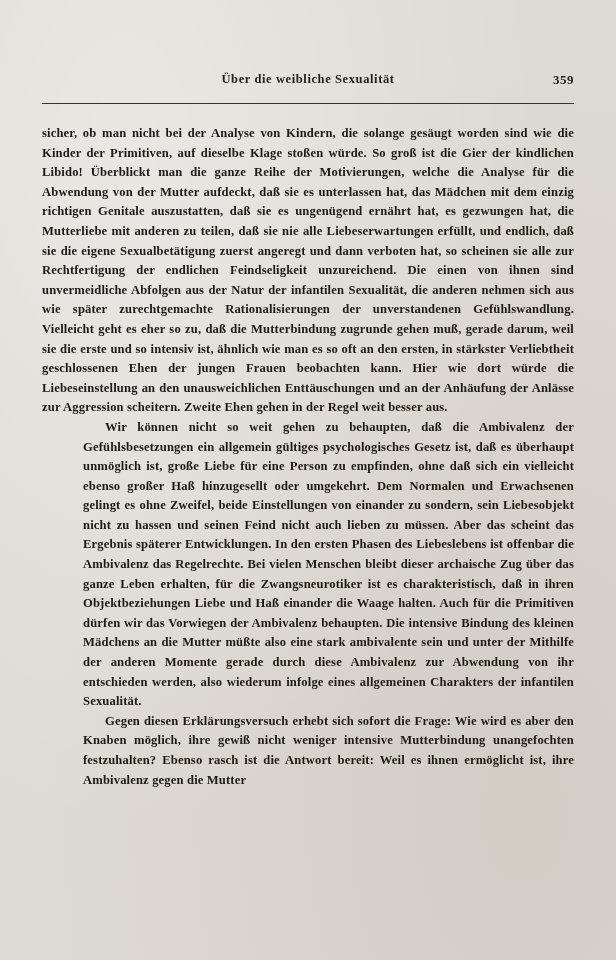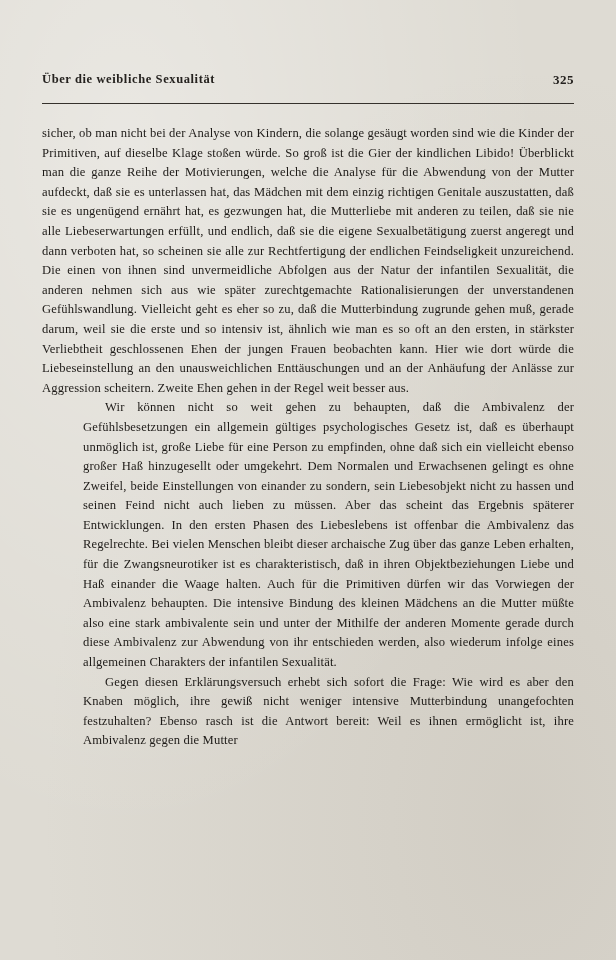--- a/index.html
+++ b/index.html
@@ -28,21 +28,21 @@
     position: absolute;
     left: 42px;
     right: 42px;
     top: 72px;
   }
   .header {
     position: relative;
     height: 26px;
   }
   .header-title {
-    text-align: left;
+    text-align: center;
     font-size: 12.5px;
     font-weight: bold;
     letter-spacing: 0.6px;
     color: #24211e;
   }
   .page-number {
     position: absolute;
     right: 0;
     top: 0;
     font-size: 13px;
@@ -58,35 +58,36 @@
   .body-text {
     font-size: 12.6px;
     line-height: 19.6px;
     text-align: justify;
     text-justify: inter-word;
     color: #1d1a17;
     letter-spacing: 0.15px;
   }
   .body-text p {
     margin: 0;
+    font-weight: bold;
   }
   .body-text p.indent {
     text-indent: 22px;
     margin-left: 41px;
   }
 </style>
 </head>
 <body>
 
 <div class="page">
   <div class="content">
 
     <div class="header">
       <div class="header-title">Über die weibliche Sexualität</div>
-      <div class="page-number">325</div>
+      <div class="page-number">359</div>
     </div>
 
     <div class="rule"></div>
 
     <div class="body-text">
       <p>sicher, ob man nicht bei der Analyse von Kindern, die solange gesäugt worden sind wie die Kinder der Primitiven, auf dieselbe Klage stoßen würde. So groß ist die Gier der kindlichen Libido! Überblickt man die ganze Reihe der Motivierungen, welche die Analyse für die Abwendung von der Mutter aufdeckt, daß sie es unterlassen hat, das Mädchen mit dem einzig richtigen Genitale auszustatten, daß sie es ungenügend ernährt hat, es gezwungen hat, die Mutterliebe mit anderen zu teilen, daß sie nie alle Liebeserwartungen erfüllt, und endlich, daß sie die eigene Sexualbetätigung zuerst angeregt und dann verboten hat, so scheinen sie alle zur Rechtfertigung der endlichen Feindseligkeit unzureichend. Die einen von ihnen sind unvermeidliche Abfolgen aus der Natur der infantilen Sexualität, die anderen nehmen sich aus wie später zurechtgemachte Rationalisierungen der unverstandenen Gefühlswandlung. Vielleicht geht es eher so zu, daß die Mutterbindung zugrunde gehen muß, gerade darum, weil sie die erste und so intensiv ist, ähnlich wie man es so oft an den ersten, in stärkster Verliebtheit geschlossenen Ehen der jungen Frauen beobachten kann. Hier wie dort würde die Liebeseinstellung an den unausweichlichen Enttäuschungen und an der Anhäufung der Anlässe zur Aggression scheitern. Zweite Ehen gehen in der Regel weit besser aus.</p>
       <p class="indent">Wir können nicht so weit gehen zu behaupten, daß die Ambivalenz der Gefühlsbesetzungen ein allgemein gültiges psychologisches Gesetz ist, daß es überhaupt unmöglich ist, große Liebe für eine Person zu empfinden, ohne daß sich ein vielleicht ebenso großer Haß hinzugesellt oder umgekehrt. Dem Normalen und Erwachsenen gelingt es ohne Zweifel, beide Einstellungen von einander zu sondern, sein Liebesobjekt nicht zu hassen und seinen Feind nicht auch lieben zu müssen. Aber das scheint das Ergebnis späterer Entwicklungen. In den ersten Phasen des Liebeslebens ist offenbar die Ambivalenz das Regelrechte. Bei vielen Menschen bleibt dieser archaische Zug über das ganze Leben erhalten, für die Zwangsneurotiker ist es charakteristisch, daß in ihren Objektbeziehungen Liebe und Haß einander die Waage halten. Auch für die Primitiven dürfen wir das Vorwiegen der Ambivalenz behaupten. Die intensive Bindung des kleinen Mädchens an die Mutter müßte also eine stark ambivalente sein und unter der Mithilfe der anderen Momente gerade durch diese Ambivalenz zur Abwendung von ihr entschieden werden, also wiederum infolge eines allgemeinen Charakters der infantilen Sexualität.</p>
       <p class="indent">Gegen diesen Erklärungsversuch erhebt sich sofort die Frage: Wie wird es aber den Knaben möglich, ihre gewiß nicht weniger intensive Mutterbindung unangefochten festzuhalten? Ebenso rasch ist die Antwort bereit: Weil es ihnen ermöglicht ist, ihre Ambivalenz gegen die Mutter</p>
     </div>
 

